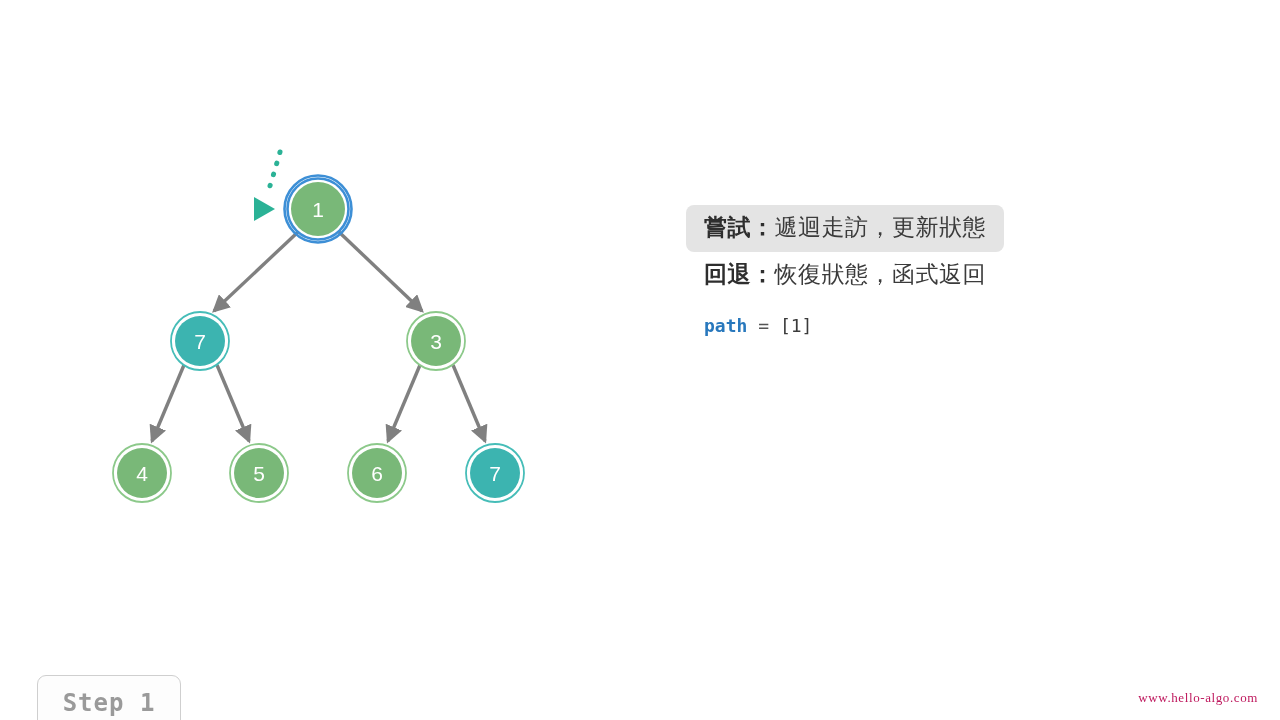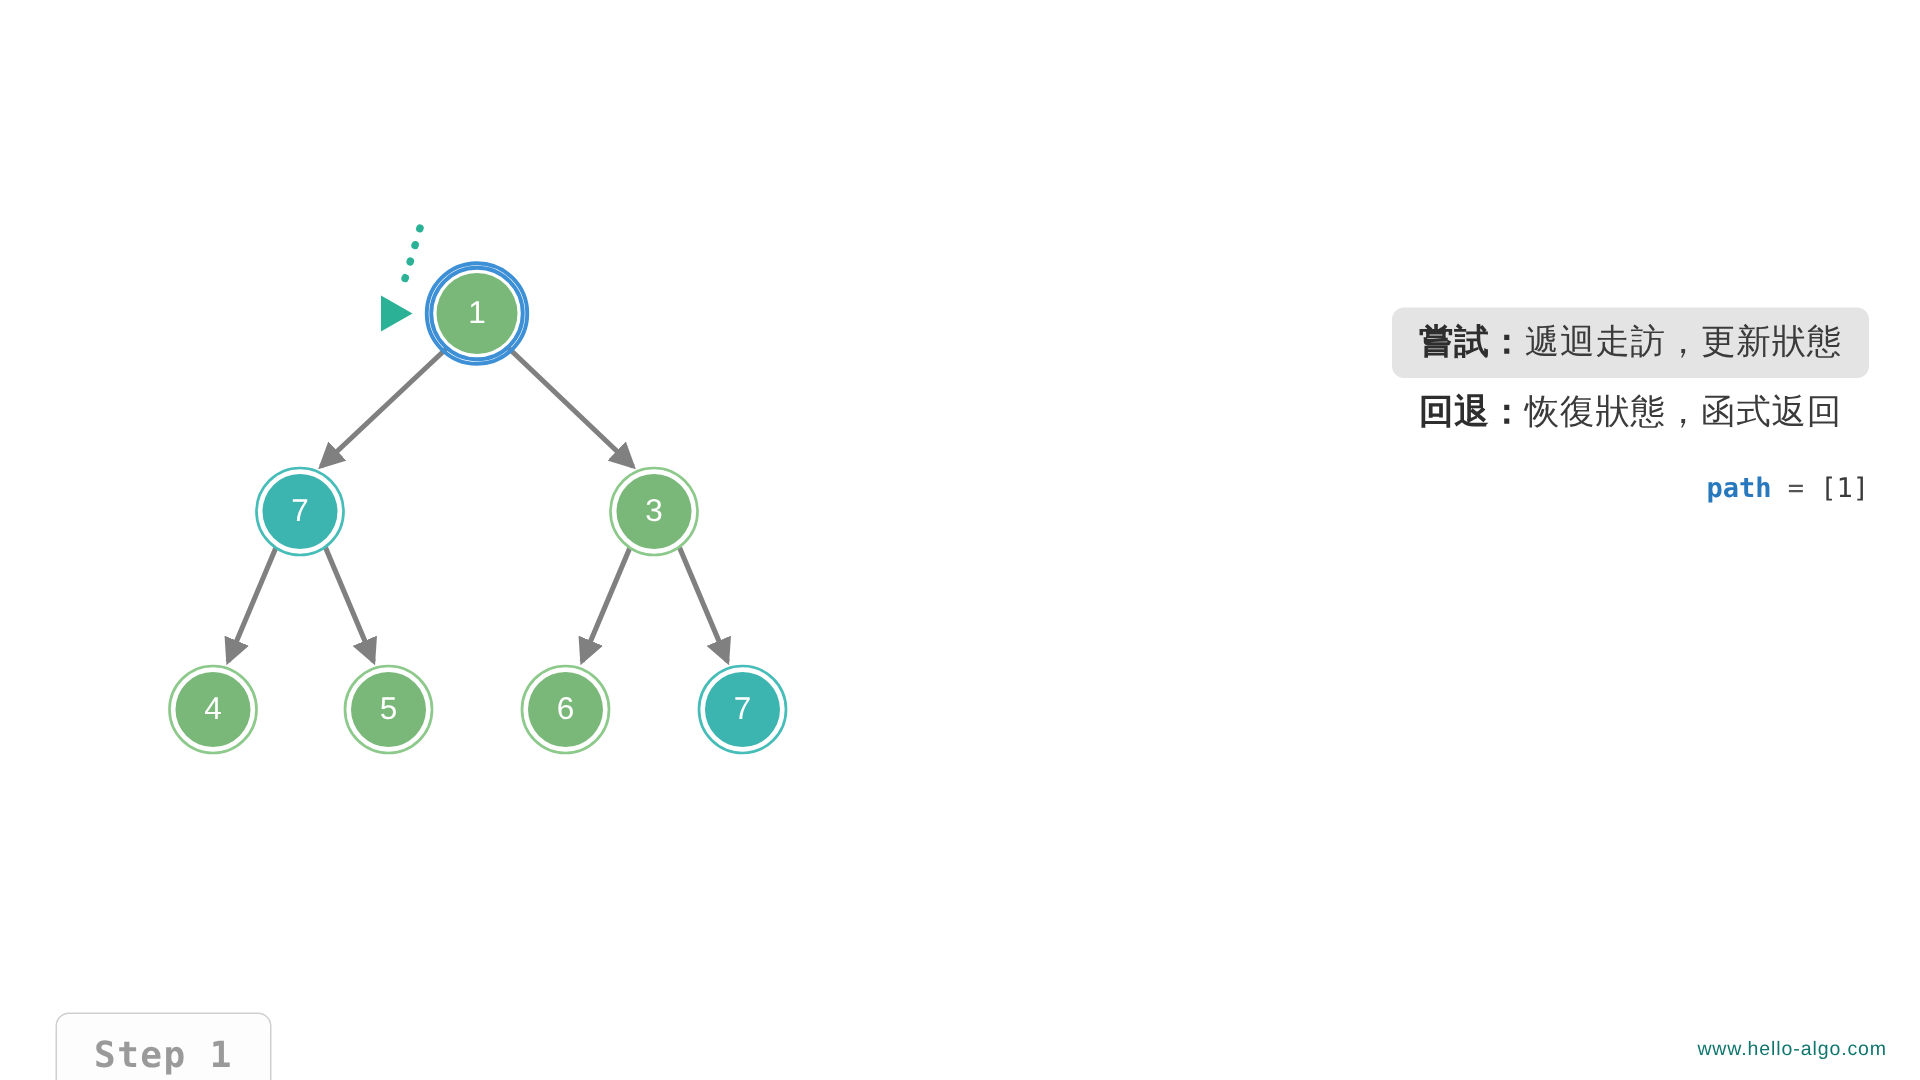--- a/index.html
+++ b/index.html
@@ -24,21 +24,20 @@
     width: 660px;
     height: 720px;
   }
 
   
   #info-panel {
     position: absolute;
     left: 686px;
     top: 205px;
     width: 560px;
-    text-align: right;
   }
 
   .note-line {
     font-family: "Liberation Sans", "DejaVu Sans", sans-serif;
     font-size: 23px;
     line-height: 27px;
     color: #3b3b3b;
     letter-spacing: 0.5px;
     white-space: nowrap;
   }
@@ -104,23 +103,23 @@
     font-weight: bold;
     color: #9a9a9a;
     letter-spacing: 1px;
   }
 
   
   #watermark {
     position: absolute;
     right: 22px;
     bottom: 14px;
-    font-family: Liberation Sans, sans-serif;
+    font-family: Liberation Serif, serif;
     font-size: 13px;
-    color: #0f766e;
+    color: #be185d;
     letter-spacing: 0.6px;
   }
 
   
   .node-label {
     font-family: "Liberation Sans", "DejaVu Sans", sans-serif;
     font-size: 21px;
     fill: #ffffff;
   }
 </style>

